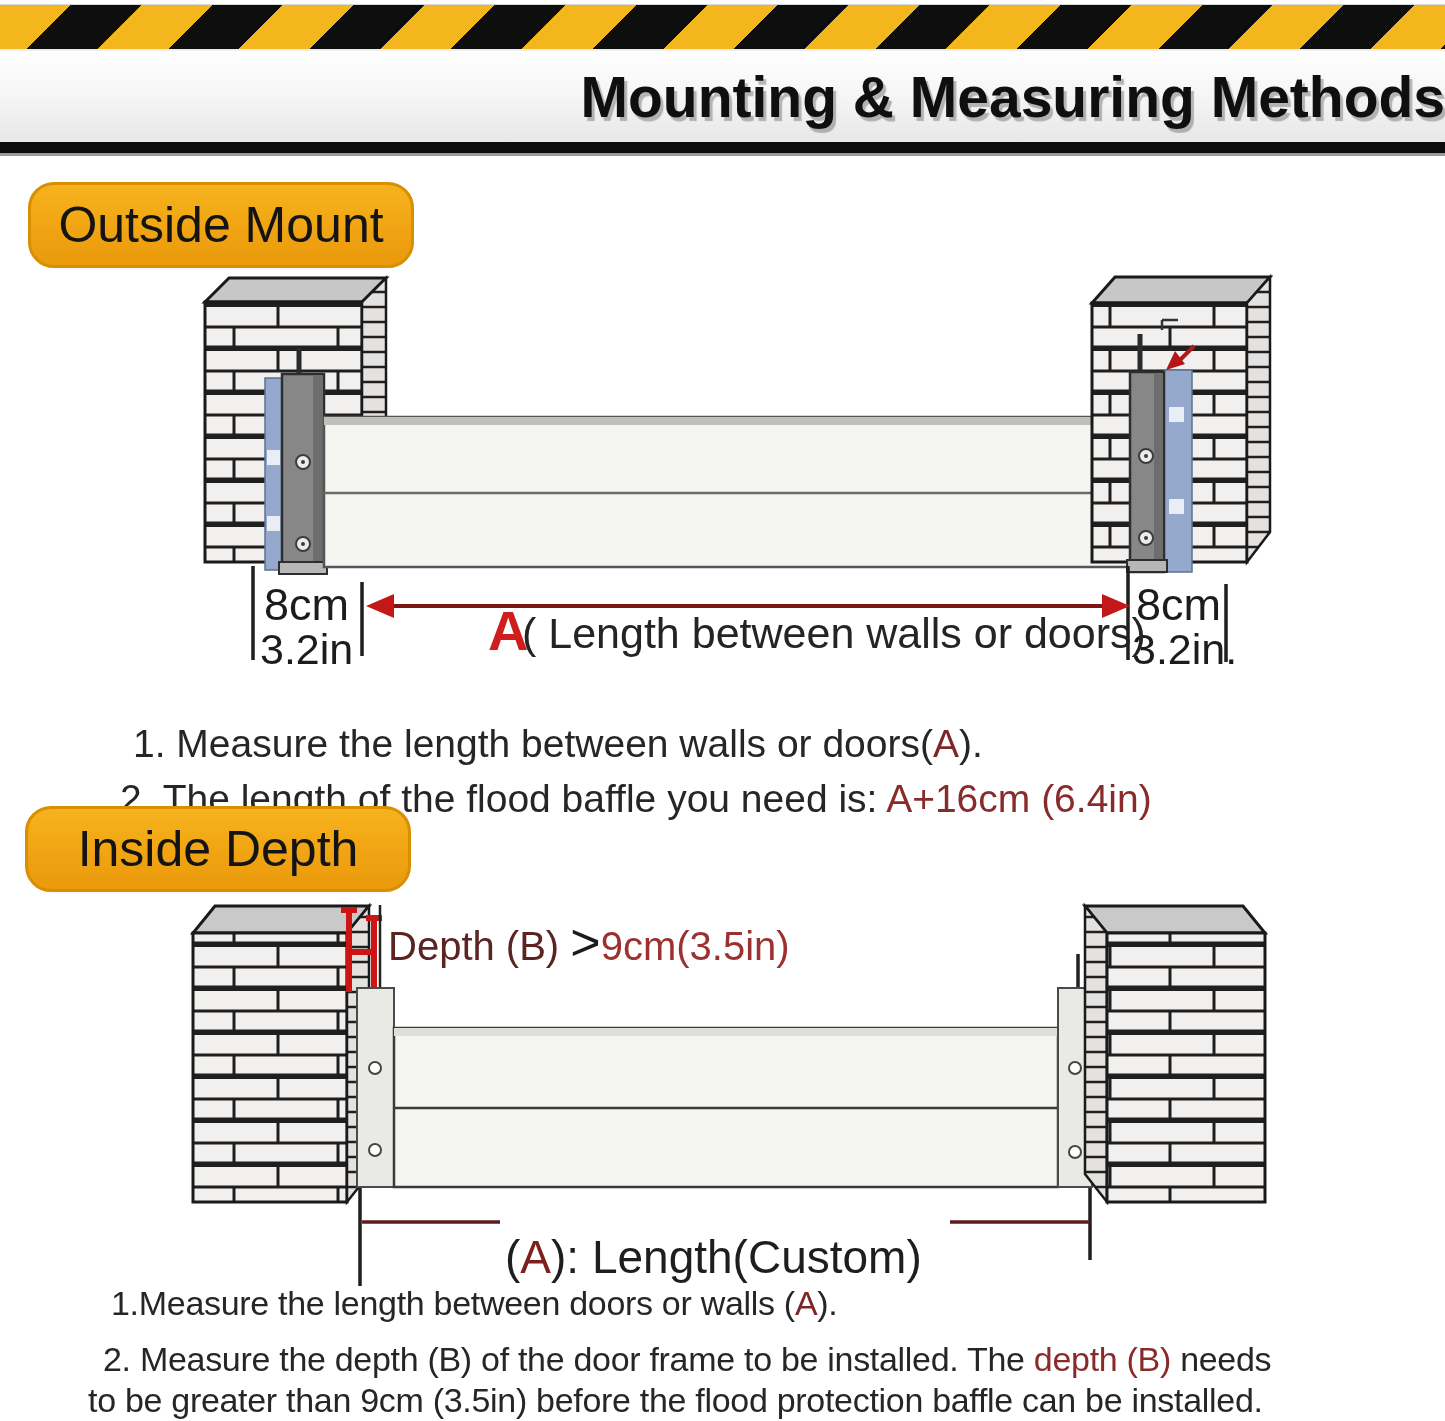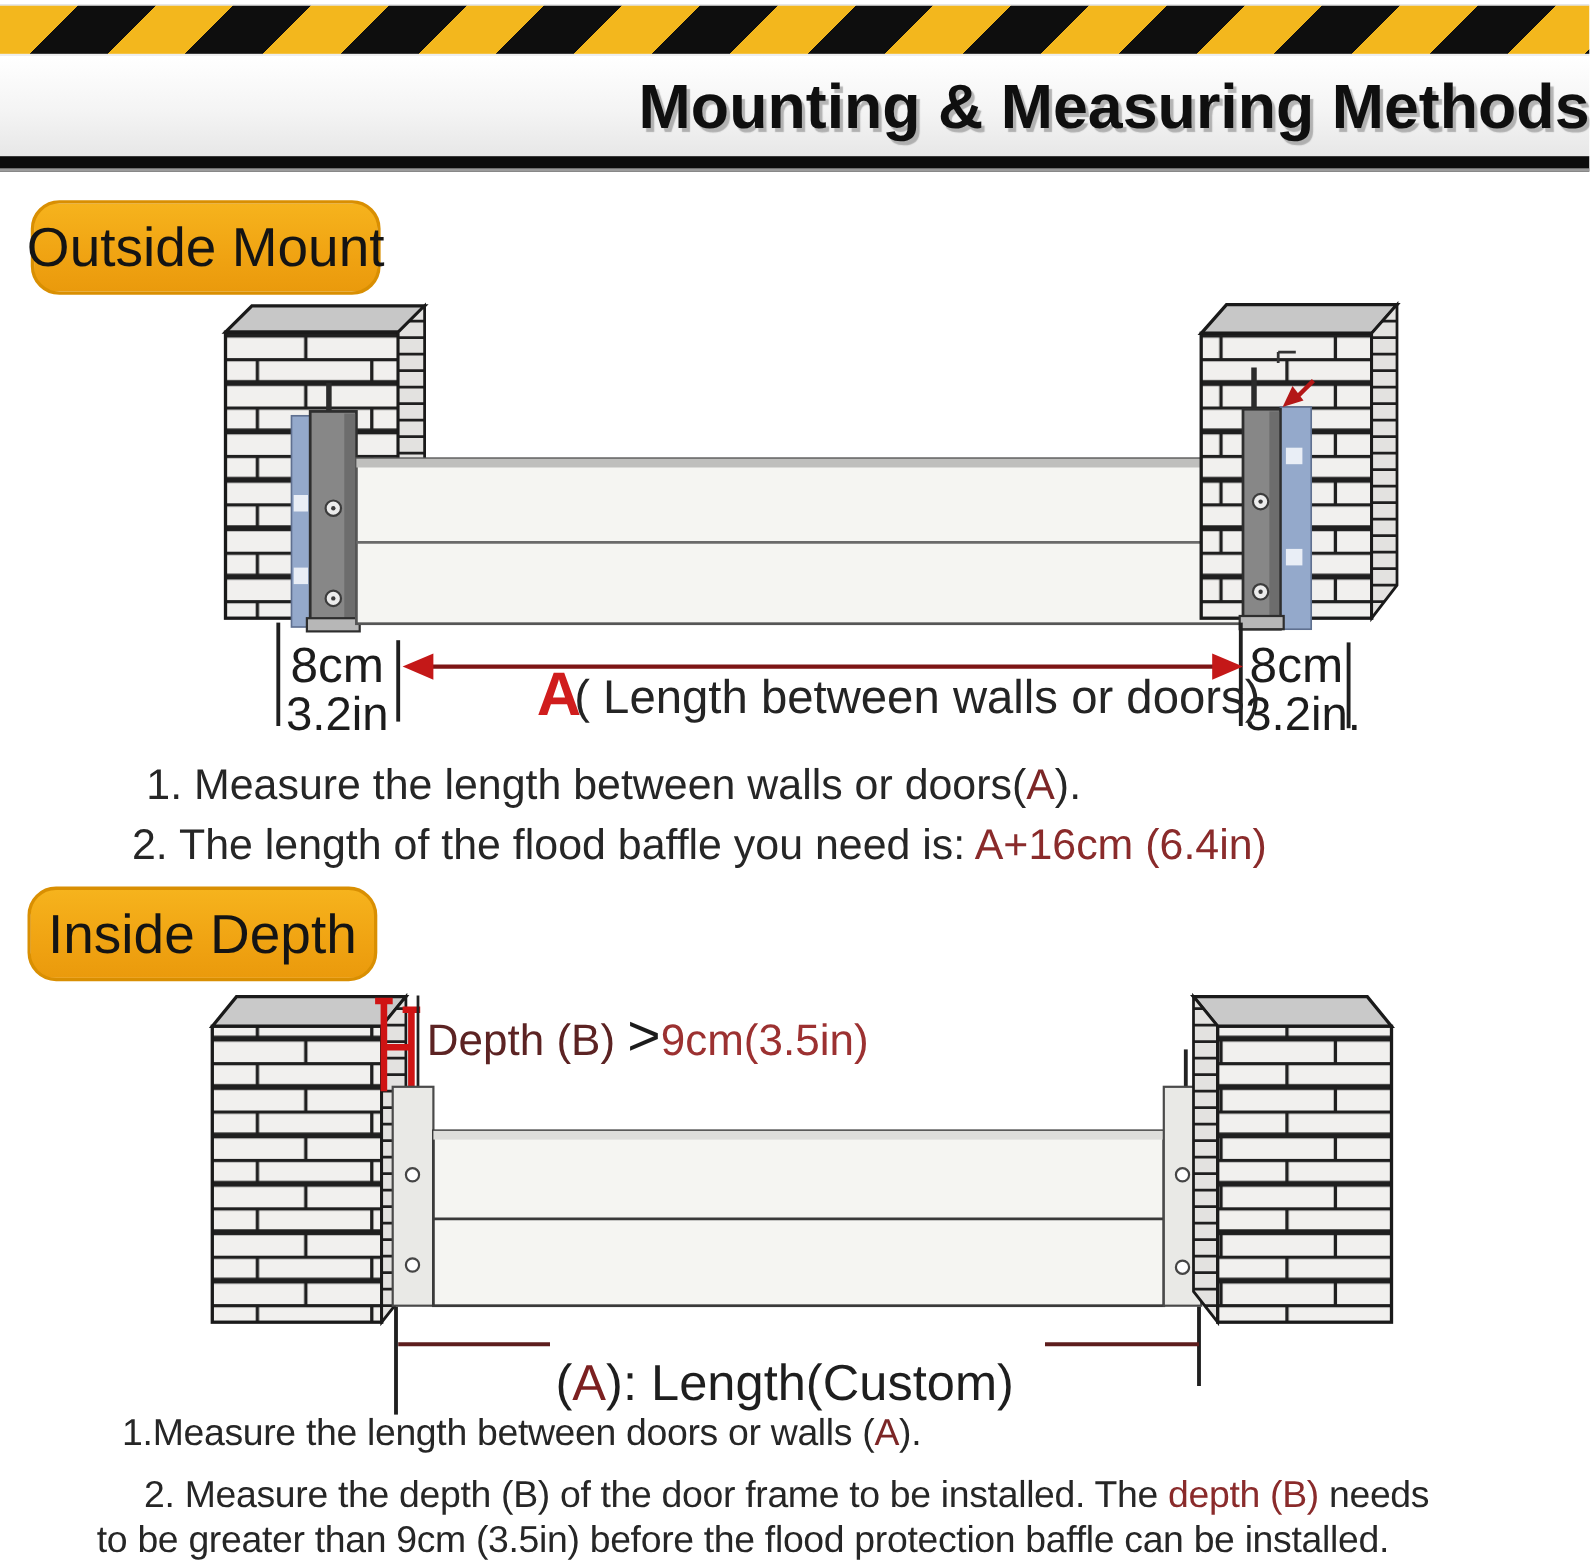--- a/index.html
+++ b/index.html
@@ -28,37 +28,37 @@
     text-shadow: 3px 4px 1px rgba(125,125,125,0.55);
     white-space:nowrap;
   }
   #black-bar {
     left:0; top:142px; width:1445px; height:11px;
     background:#0c0c0c; border-bottom:3px solid #9a9a9a;
   }
 
   
   .badge {
-    width:318px; height:86px; box-sizing:border-box;
+    width:386px; height:86px; box-sizing:border-box;
     background: linear-gradient(180deg,#f6b31d 0%, #f0a312 60%, #ea9a0c 100%);
     border:3px solid #d98f02; border-radius:26px;
     display:flex; align-items:center; justify-content:center;
     font-size:50px; color:#141414; white-space:nowrap;
   }
   #badge-outside { left:28px; top:182px; }
   #badge-inside  { left:25px; top:806px; }
 
   
   .instr { white-space:nowrap; color:#262626; }
-  .instr-top { font-size:39px; }
+  .instr-top { font-size:39px;margin-top:30px; }
   .instr-bottom { font-size:34px; letter-spacing:-0.3px; }
   #out-step1 { left:133px; top:692px; }
   #out-step2 { left:120px; top:747px; }
   #in-step1  { left:111px;  top:1284px; }
-  #in-step2  { left:103px; top:1340px;margin-left:28px; }
+  #in-step2  { left:103px; top:1340px; }
   #in-step3  { left:88px;  top:1381px; }
   .em-red   { color:#8a2b2b; }
   .em-letra { color:#7c2626; }
 
   
   #depth-label { left:388px; top:912px; white-space:nowrap; }
   #depth-label .d-pre { font-size:40px; color:#5c2323; }
   #depth-label .d-gt  { font-size:52px; color:#1b1b1b; }
   #depth-label .d-val { font-size:40px; color:#9c3131; }
   #length-label { left:505px; top:1230px; font-size:46px; color:#1e1e1e; white-space:nowrap;text-align:right; }

